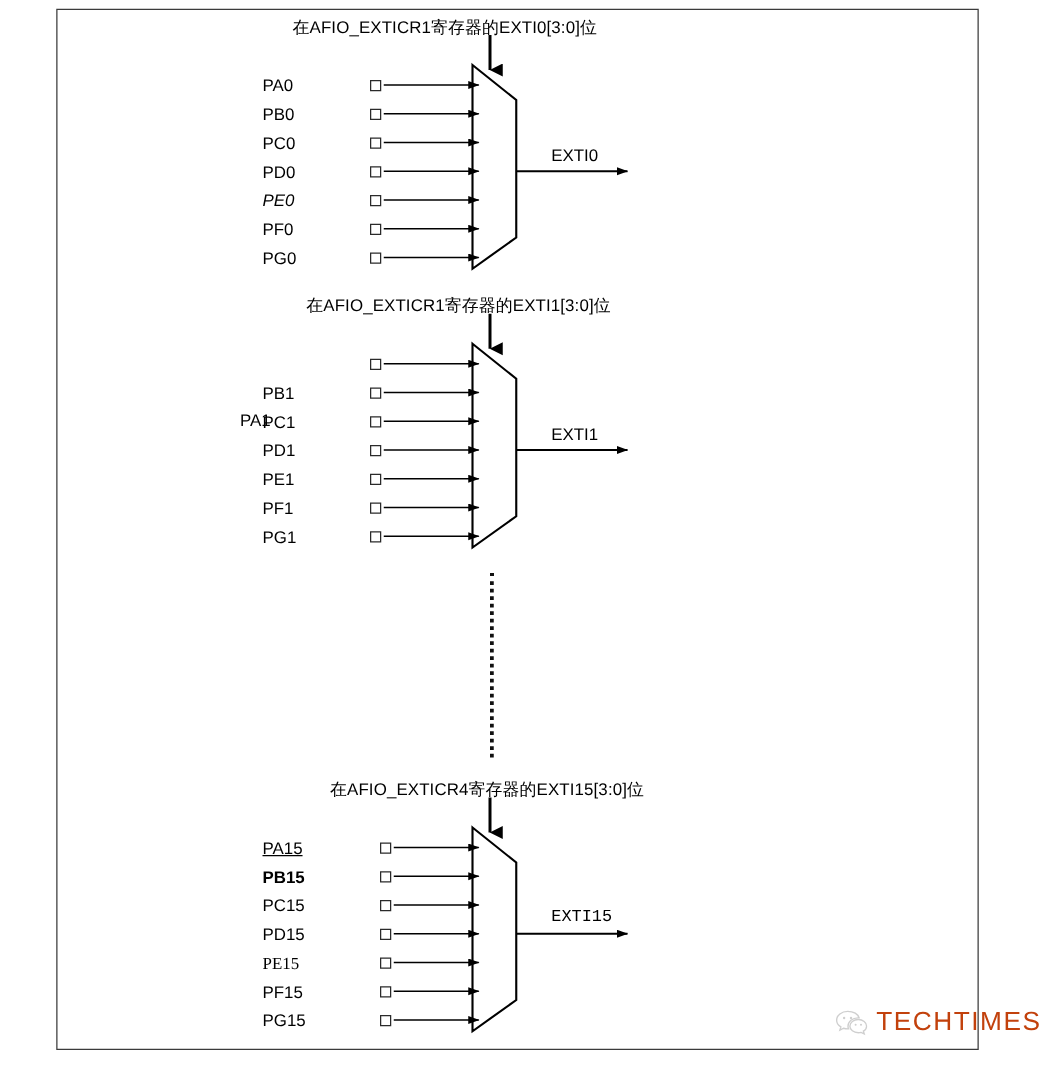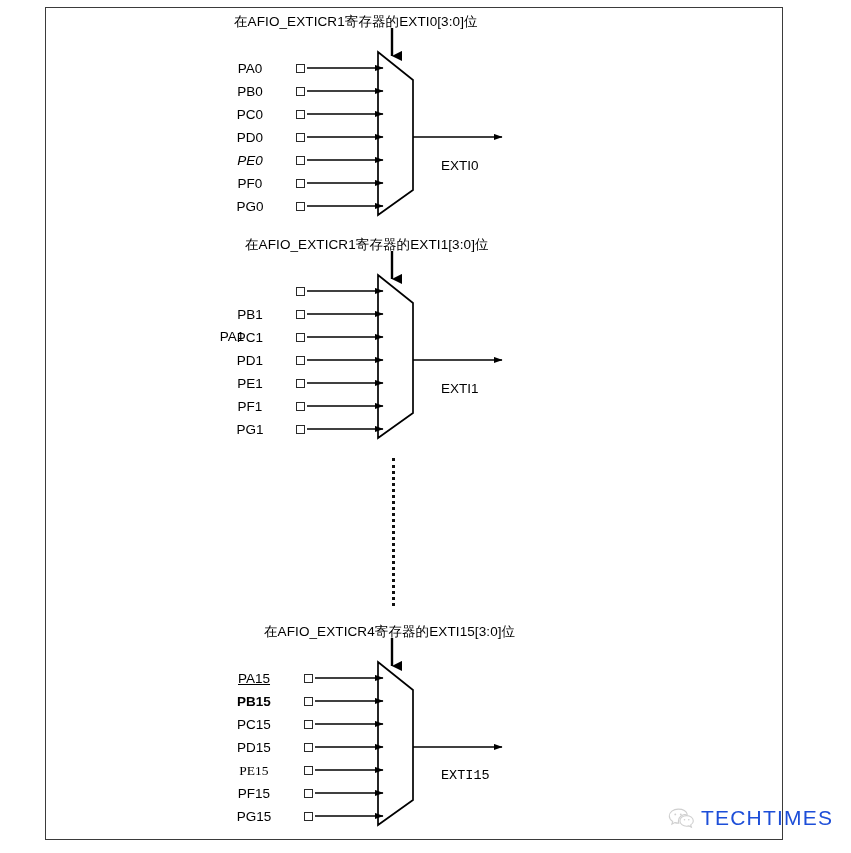--- a/index.html
+++ b/index.html
@@ -41,36 +41,35 @@
     font-size: 13.5px;
     color: #000000;
     white-space: nowrap;
     letter-spacing: 0.1px;
   }
   .pin-label {
     position: absolute;
     font-size: 13.5px;
     color: #000000;
     white-space: nowrap;
-    text-align: center;
+    text-align: left;
   }
   .pin-square {
     position: absolute;
     width: 9px;
     height: 9px;
     border: 1.4px solid #2a2a2a;
     box-sizing: border-box;
     background: #ffffff;
   }
   .out-label {
     position: absolute;
     font-size: 13.5px;
     color: #000000;
     white-space: nowrap;
-    margin-top: 41px;
   }
   svg.overlay {
     position: absolute;
     left: 0;
     top: 0;
     width: 851px;
     height: 853px;
     pointer-events: none;
   }
   .dots {
@@ -81,21 +80,21 @@
   .watermark {
     position: absolute;
     display: flex;
     align-items: center;
     gap: 7px;
     color: #c9c9c9;
   }
   .watermark .wm-text {
     font-size: 21px;
     letter-spacing: 1.2px;
-    color: #1d4ed8;
+    color: #c2410c;
     font-family: "Liberation Sans", sans-serif;
   }
   .wm-icon {
     width: 26px;
     height: 22px;
     display: block;
   }
 </style>
 </head>
 <body>

